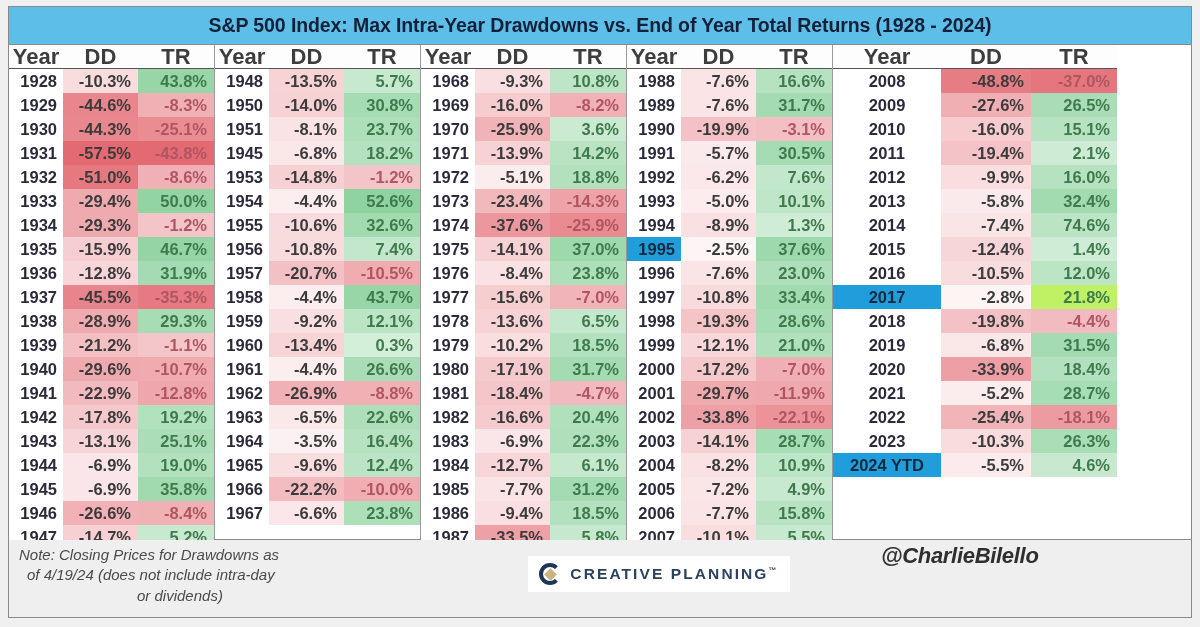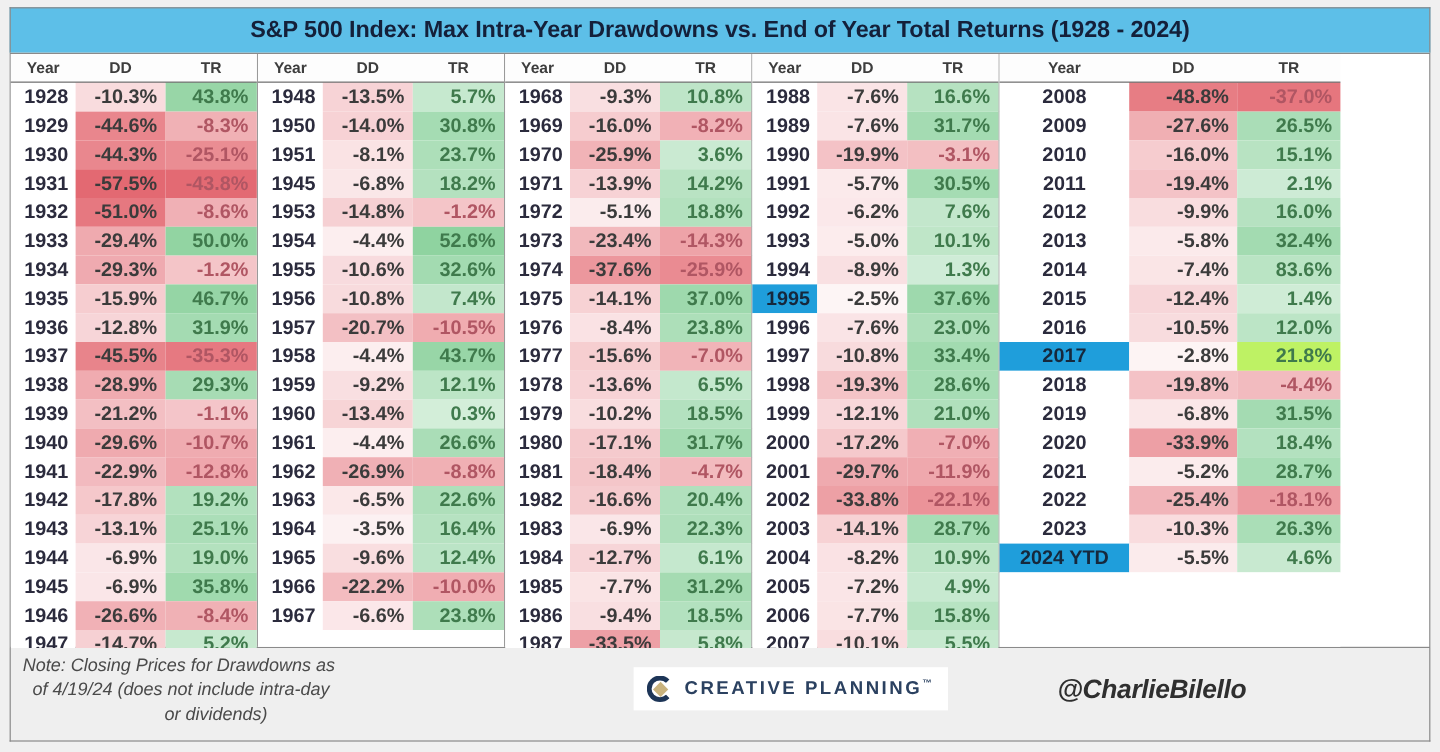--- a/index.html
+++ b/index.html
@@ -44,21 +44,21 @@
   }
   .block:last-child { border-right: none; }
   .hdr {
     display: flex;
     height: 24px;
     border-bottom: 1.5px solid #555;
     background: #fdfdfd;
     flex: 0 0 auto;
   }
   .hdr div {
-    font-size: 13px;
+    font-size: 22px;
     font-weight: bold;
     color: #3d3d3d;
     display: flex;
     align-items: center;
     justify-content: center;
     font-family: "Liberation Sans", sans-serif;
   }
   .row {
     display: flex;
     height: 24px;
@@ -136,21 +136,21 @@
     background: #c9b37e;
     transform: rotate(45deg);
   }
   .logo-text {
     font-size: 15.5px; font-weight: bold; letter-spacing: 2.1px;
     color: #2b4160;
   }
   .logo-text sup { font-size: 8px; vertical-align: super; }
   .handle {
     position: absolute;
-    left: 872px; top: 22px;
+    left: 872px; top: 3px;
     font-size: 22px;
     font-style: italic;
     font-weight: bold;
     color: #2f2f2f;
     font-family: "Liberation Sans", sans-serif;
     letter-spacing: -0.3px;
   }
 </style>
 </head>
 <body>
@@ -621,21 +621,21 @@
           <div class="cell c-tr-pos w-tr-last" style="background: rgb(182, 226, 193);">16.0%</div>
         </div>
         <div class="row">
           <div class="cell c-year w-year-last wide">2013</div>
           <div class="cell c-dd w-dd-last" style="background: rgb(251, 234, 235);">-5.8%</div>
           <div class="cell c-tr-pos w-tr-last" style="background: rgb(163, 219, 177);">32.4%</div>
         </div>
         <div class="row">
           <div class="cell c-year w-year-last wide">2014</div>
           <div class="cell c-dd w-dd-last" style="background: rgb(250, 229, 230);">-7.4%</div>
-          <div class="cell c-tr-pos w-tr-last" style="background: rgb(186, 228, 196);">83.6%</div>
+          <div class="cell c-tr-pos w-tr-last" style="background: rgb(186, 228, 196);">74.6%</div>
         </div>
         <div class="row">
           <div class="cell c-year w-year-last wide">2015</div>
           <div class="cell c-dd w-dd-last" style="background: rgb(247, 214, 217);">-12.4%</div>
           <div class="cell c-tr-pos w-tr-last" style="background: rgb(207, 236, 214);">1.4%</div>
         </div>
         <div class="row">
           <div class="cell c-year w-year-last wide">2016</div>
           <div class="cell c-dd w-dd-last" style="background: rgb(248, 220, 222);">-10.5%</div>
           <div class="cell c-tr-pos w-tr-last" style="background: rgb(188, 229, 198);">12.0%</div>

